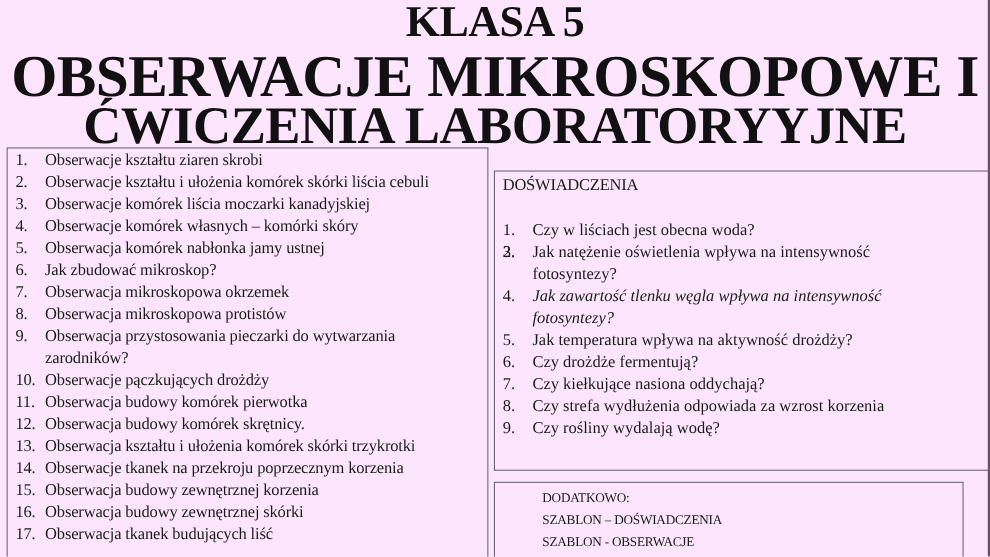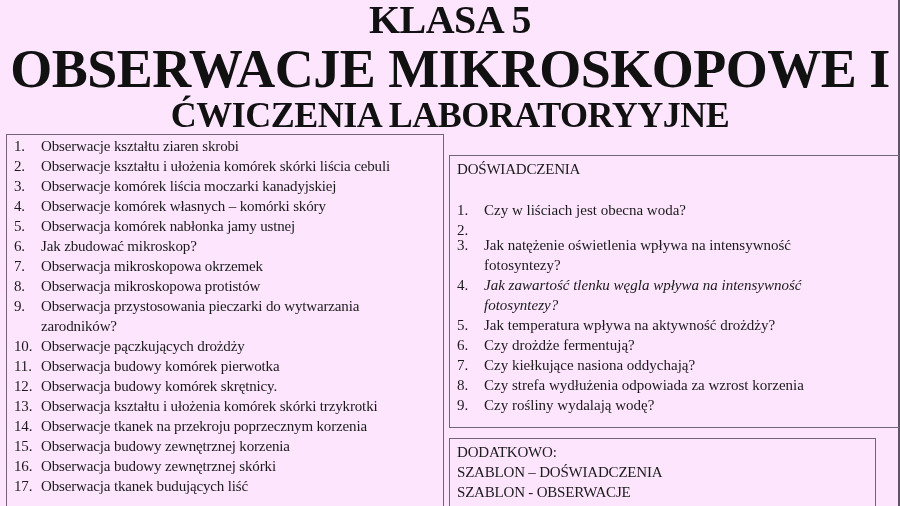--- a/index.html
+++ b/index.html
@@ -46,21 +46,21 @@
     left: 0; width: 900px;
     top: 47px;
     font-size: 54px;
     line-height: 44px;
     letter-spacing: -0.5px;
   }
   .title .line3 {
     position: absolute;
     left: 0; width: 900px;
     top: 93px;
-    font-size: 36px;
+    font-size: 48px;
     line-height: 44px;
     letter-spacing: -0.5px;
   }
 
   .box {
     position: absolute;
     border: 1.5px solid #6f6478;
     box-sizing: border-box;
   }
   #box-obs {
@@ -129,23 +129,24 @@
     width: 410px;
   }
   #dosw-list li { white-space: normal; }
 
   #dod-lines {
     position: absolute;
     left: 7px;
     top: 3px;
   }
   #dod-lines div {
-    font-size: 15px;
+    font-size: 12px;
     line-height: 20px;
     letter-spacing: -0.2px;
+    margin-left: 36px;
   }
 </style>
 </head>
 <body>
 
 <div class="right-edge"></div>
 
 <div class="title">
   <div class="line1">KLASA 5</div>
   <div class="line2">OBSERWACJE MIKROSKOPOWE I</div>
@@ -177,21 +178,21 @@
   </ol>
 </div>
 
 <div class="box" id="box-dosw">
   <div class="box-heading" id="dosw-heading">DOŚWIADCZENIA</div>
   <ol class="items" id="dosw-list">
     <li><span class="num">1.</span><span>Czy w liściach jest obecna woda?</span></li>
     <li><span class="num">2.</span></li>
     <li>
         <span class="num">3.</span>
-        <span class="wrap" style="width:350px;margin-top:15px;">Jak natężenie oświetlenia  wpływa na intensywność fotosyntezy?</span>
+        <span class="wrap" style="width:350px;">Jak natężenie oświetlenia  wpływa na intensywność fotosyntezy?</span>
       </li>
     <li>
         <span class="num">4.</span>
         <span class="wrap" style="width:350px;font-style:italic;">Jak zawartość tlenku węgla wpływa na intensywność fotosyntezy?</span>
       </li>
     <li><span class="num">5.</span><span>Jak temperatura wpływa na aktywność drożdży?</span></li>
     <li><span class="num">6.</span><span>Czy drożdże fermentują?</span></li>
     <li><span class="num">7.</span><span>Czy kiełkujące nasiona oddychają?</span></li>
     <li><span class="num">8.</span><span>Czy strefa wydłużenia odpowiada za wzrost korzenia</span></li>
     <li><span class="num">9.</span><span>Czy rośliny wydalają wodę?</span></li>

